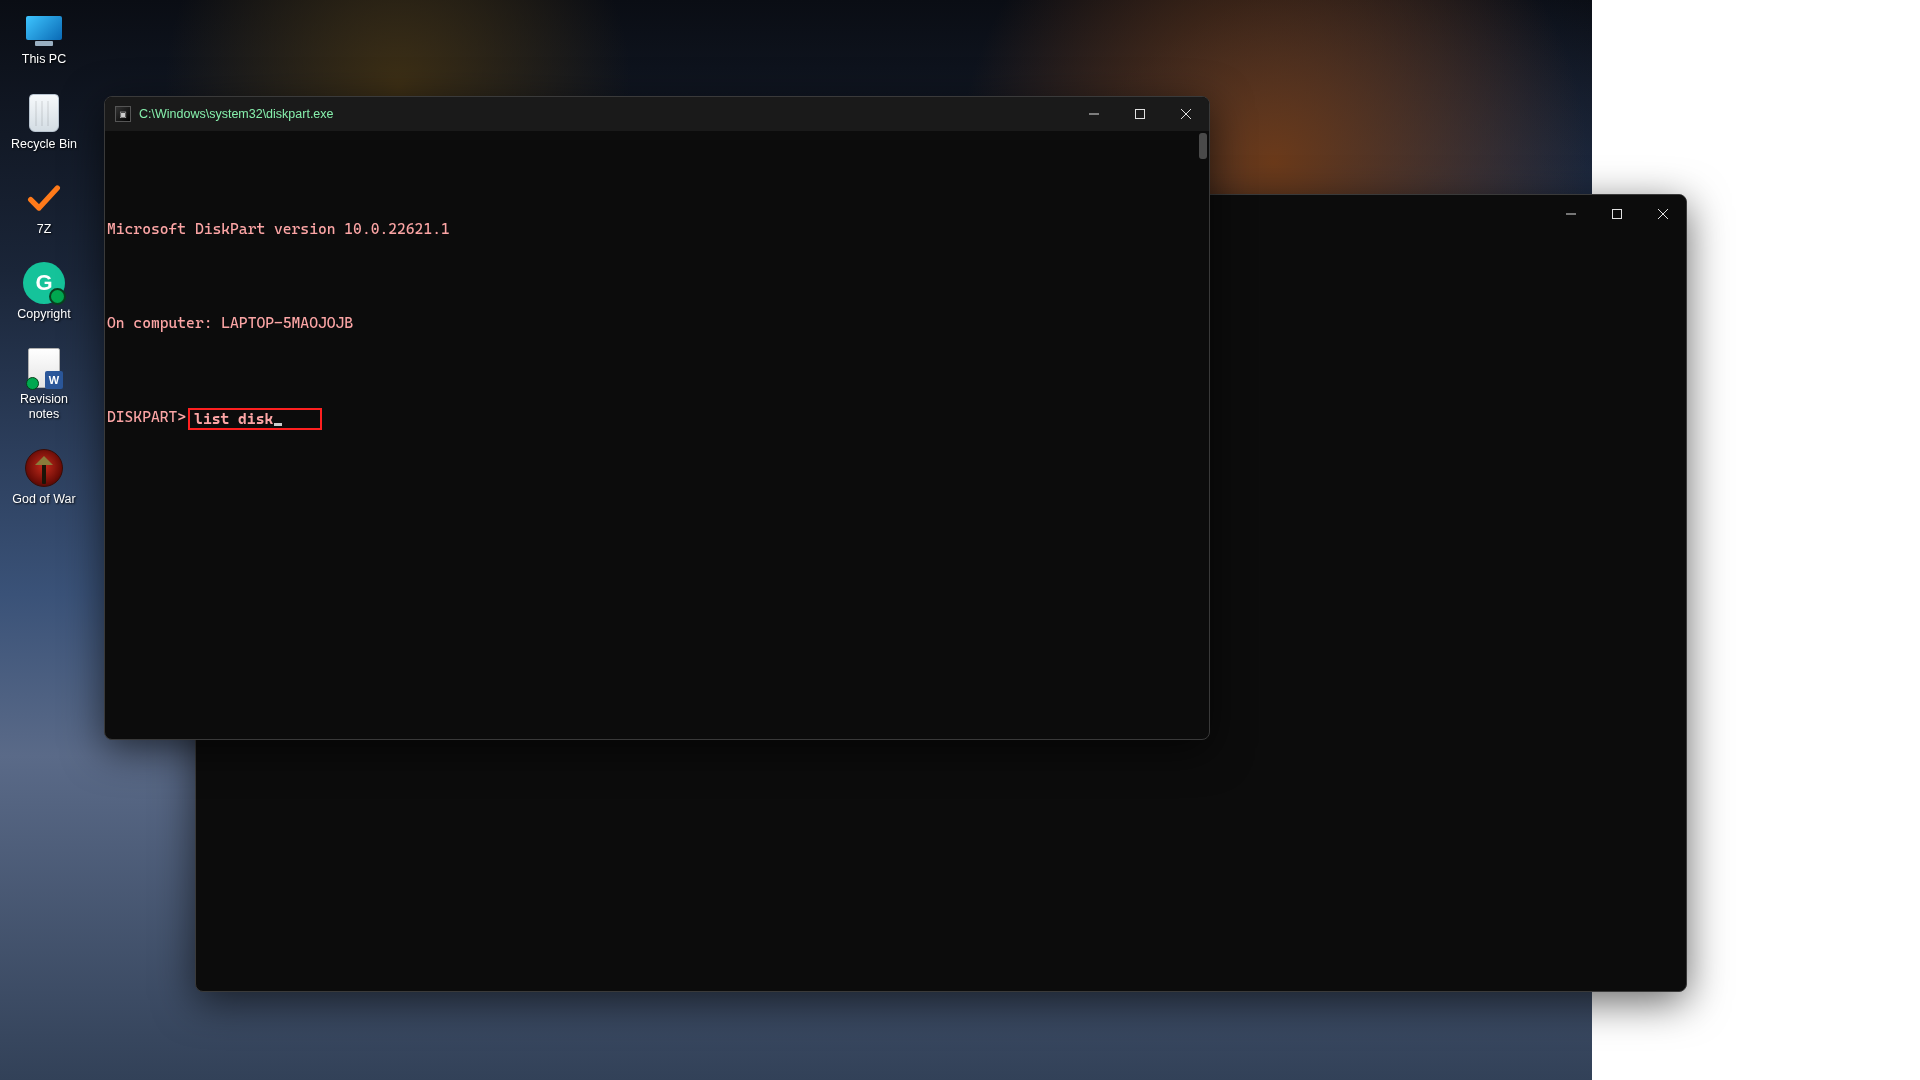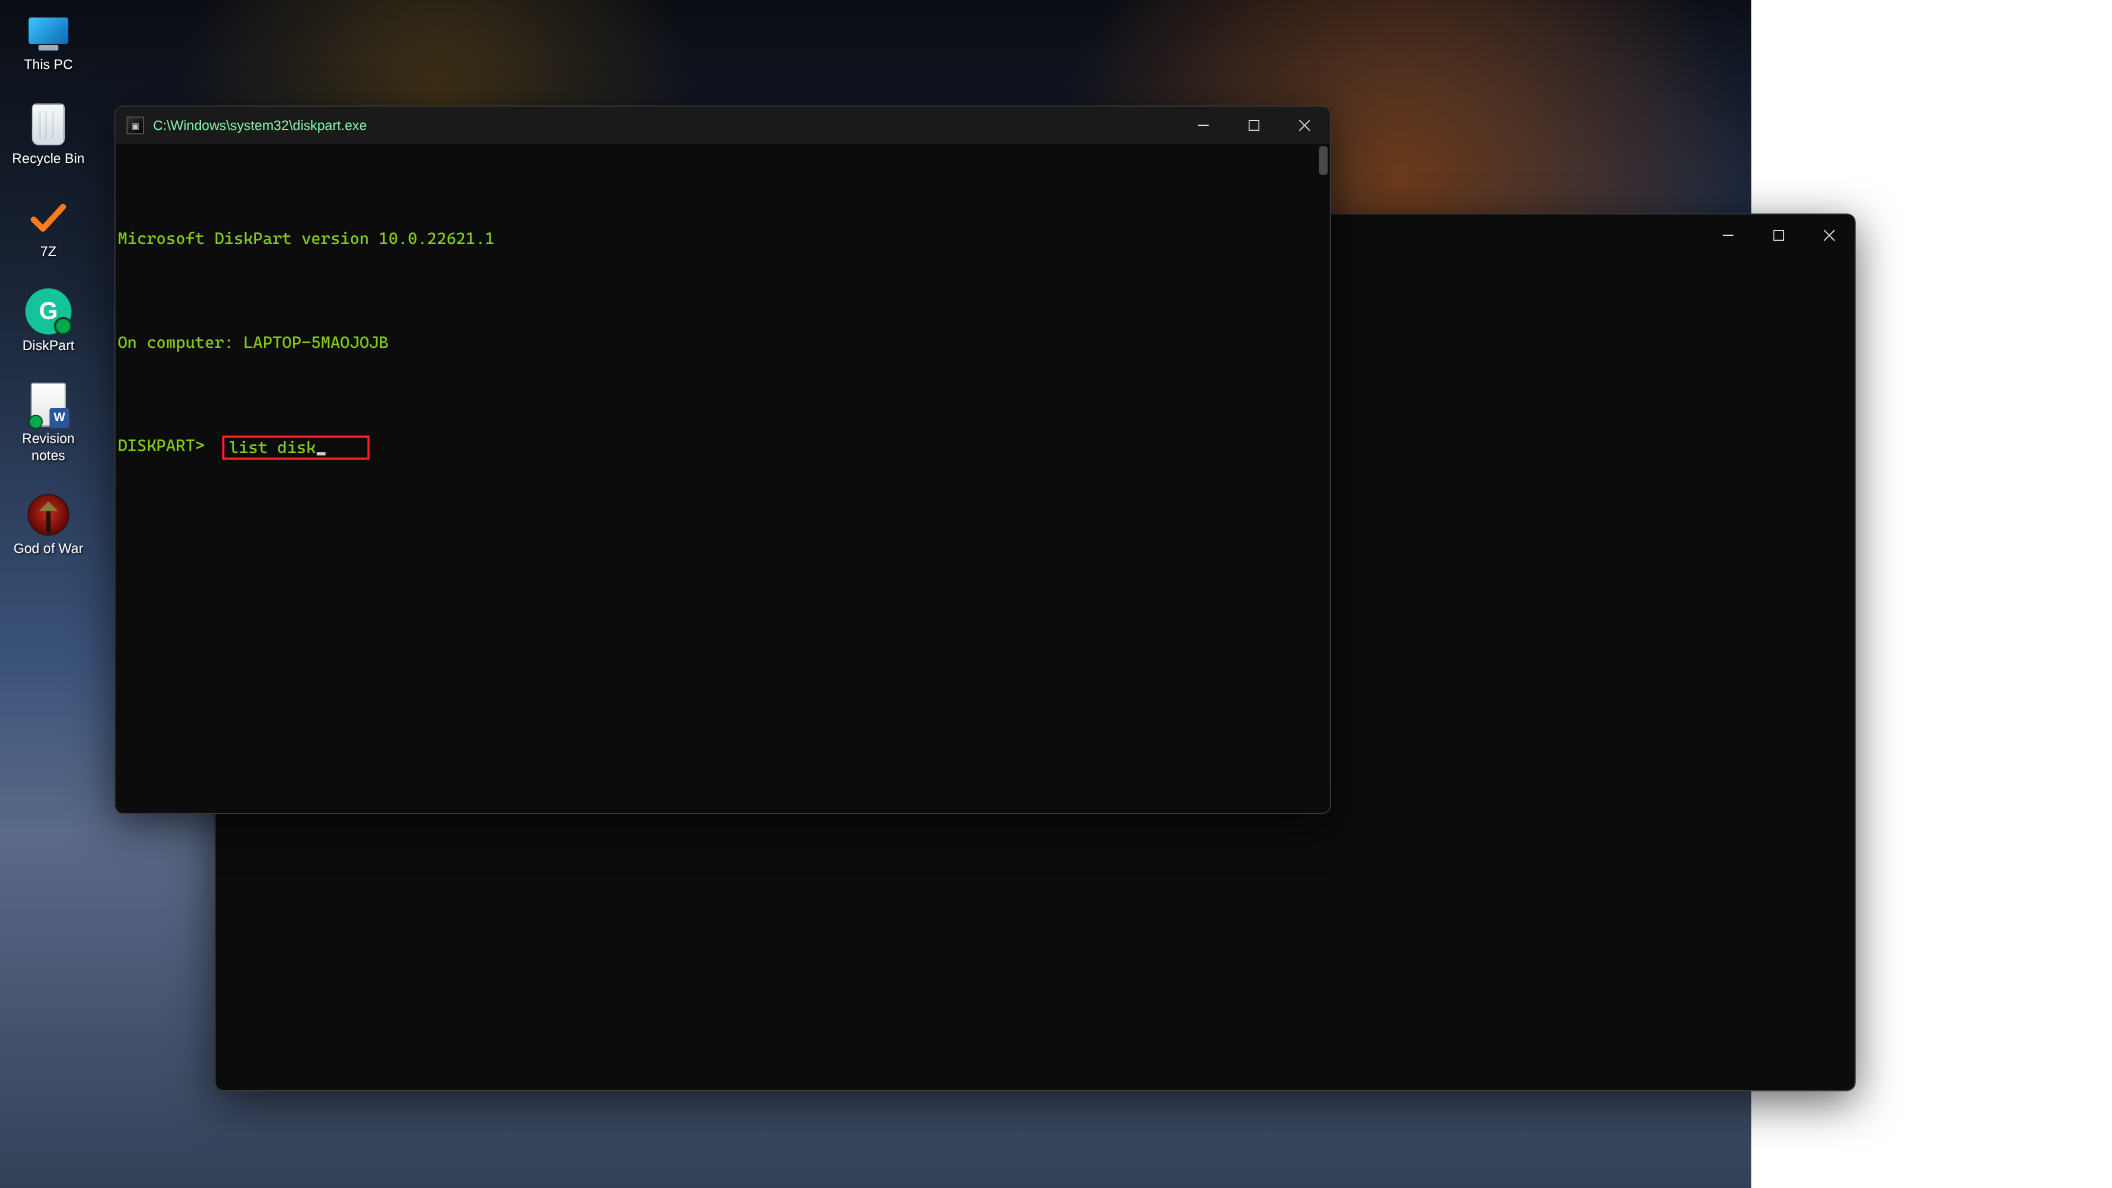--- a/index.html
+++ b/index.html
@@ -93,36 +93,37 @@
     height: 100%;
     display: flex;
     align-items: center;
     justify-content: center;
     color: #e0e0e0;
     cursor: pointer;
   }
   .titlebar .ctrl svg { width: 10px; height: 10px; }
   
   .terminal-body {
-    padding: 2px 0 0 0;
+    padding: 14px 0 0 0;
     font-family: Consolas, "Cascadia Mono", monospace;
     font-size: 15px;
     line-height: 1.25;
-    color: #84cc16;
+    color: #fca5a5;
     white-space: pre;
     position: relative;
   }
   .terminal-body .line { padding: 0 2px; }
   .terminal-body .prompt-line { display: flex; align-items: flex-start; }
   .highlight-box {
     border: 2px solid #ff2020;
     padding: 0 38px 0 4px;
-    margin-left: 16px;
+    margin-left: 2px;
     display: inline-flex;
     align-items: center;
+    font-weight: bold;
   }
   .cursor {
     display: inline-block;
     width: 8px;
     height: 3px;
     background: #cccccc;
     margin-left: 1px;
     position: relative;
     top: 6px;
   }
@@ -270,21 +271,21 @@
               <path d="M4 13 L9 18 L20 6" stroke="currentColor" stroke-width="3.2" fill="none" stroke-linecap="round" stroke-linejoin="round"></path>
             </svg>
         </div>
       </div>
       <div class="label">7Z</div>
     </div>
     <div class="desktop-icon">
       <div class="icon-box">
           <div class="grammarly-shape">G</div>
         </div>
-      <div class="label">DiskPart</div>
+      <div class="label">Copyright</div>
     </div>
     <div class="desktop-icon">
       <div class="icon-box">
           <div class="doc-shape"></div>
         </div>
       <div class="label">Revision
 notes</div>
     </div>
     <div class="desktop-icon">
       <div class="icon-box">

